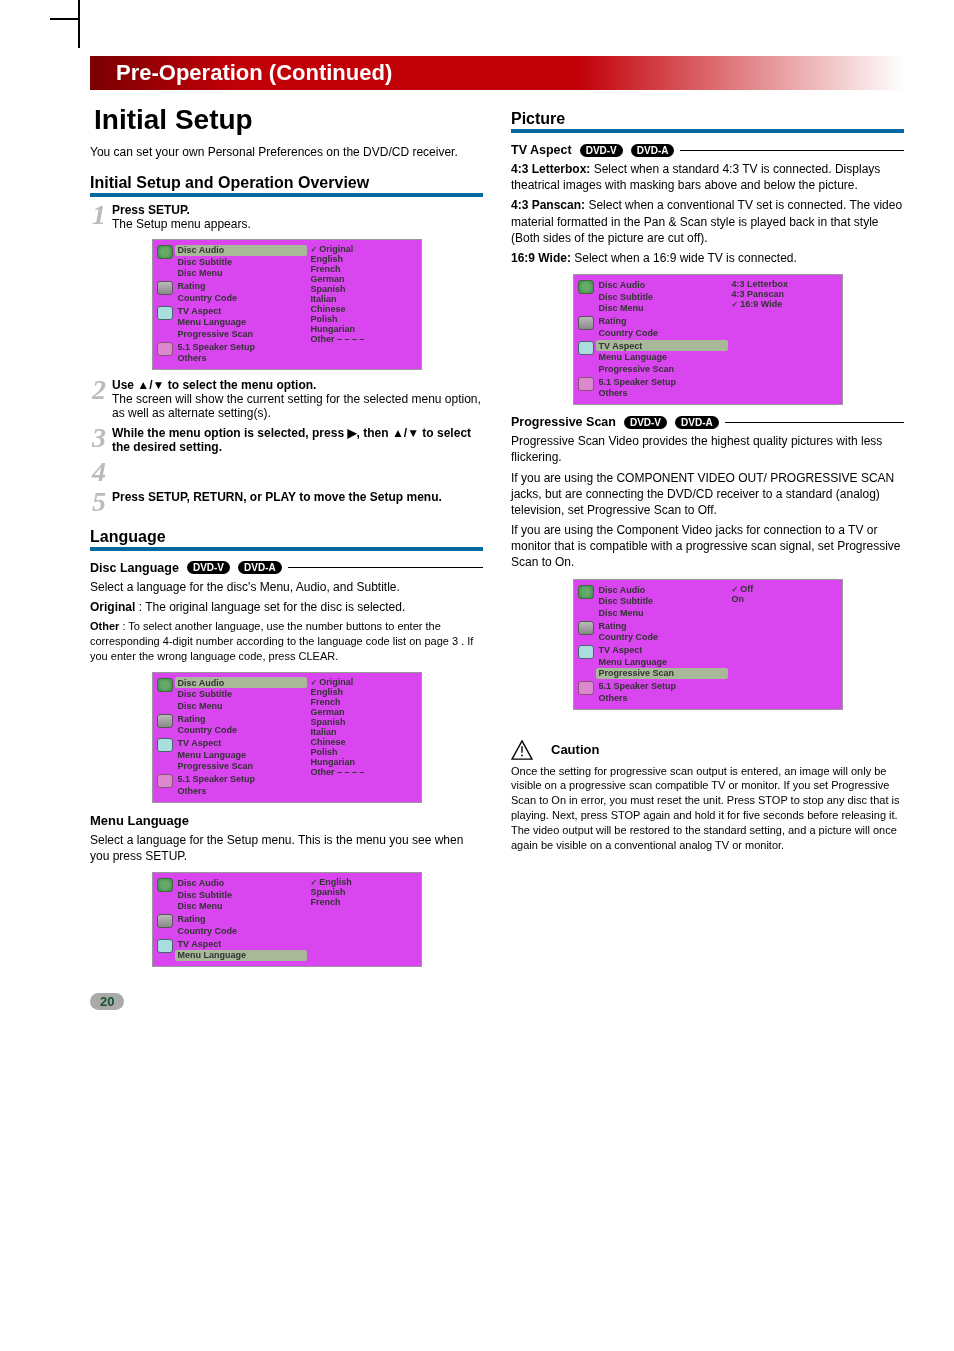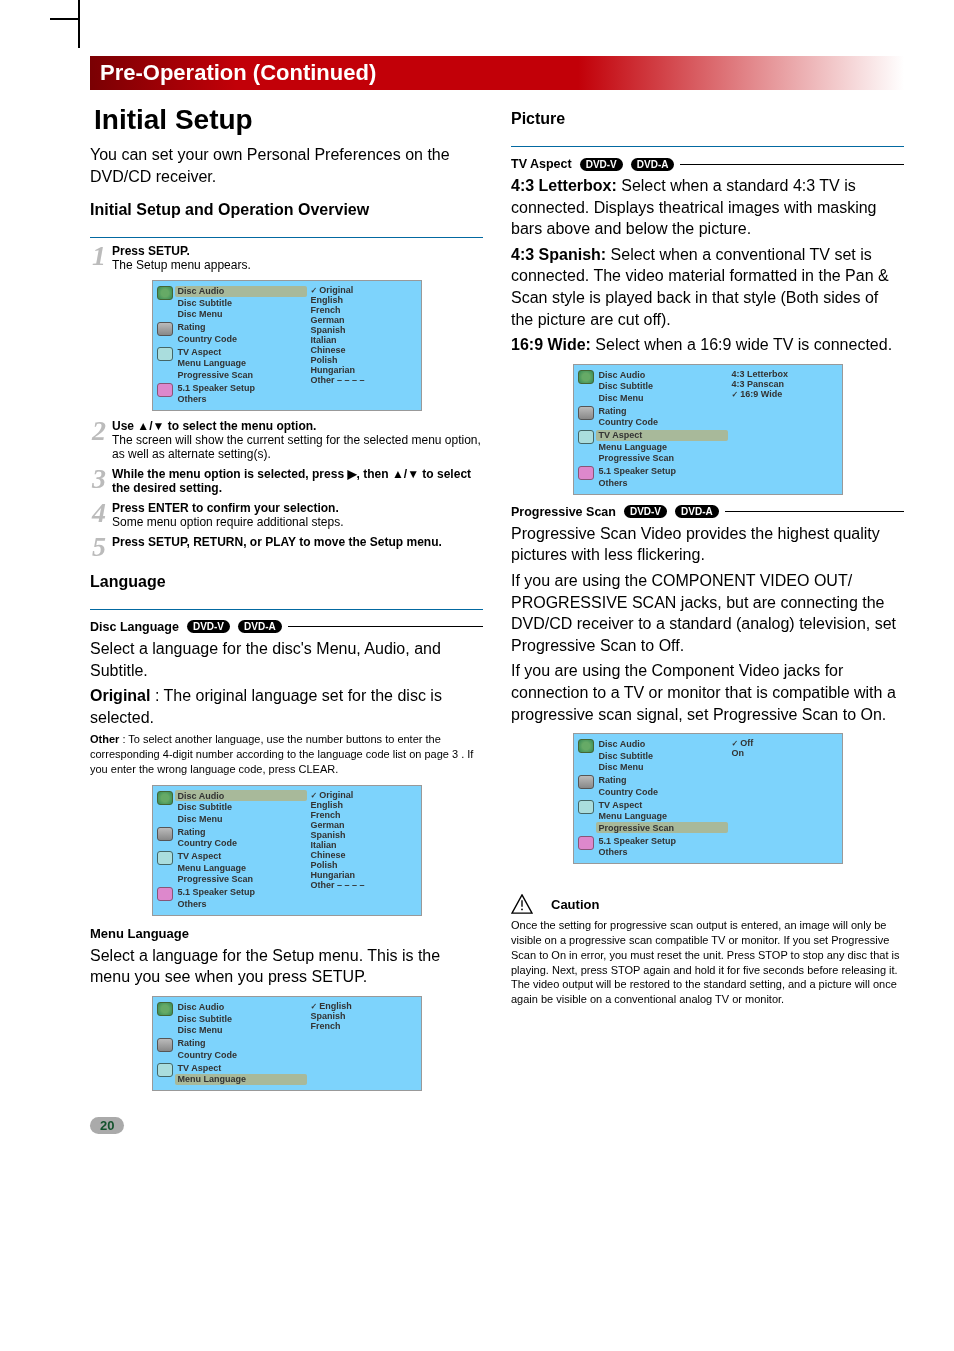--- a/index.html
+++ b/index.html
@@ -1,32 +1,32 @@
 <!DOCTYPE html>
 <html><head>
 <meta charset="utf-8">
 <style>
   body{margin:0;padding:0;font-family:Arial,Helvetica,sans-serif;font-size:12px;color:#000;background:#fff;width:954px}
   .page{position:relative;padding:30px 50px 30px 90px}
   .crop-top{position:absolute;left:50px;top:18px;width:30px;height:2px;background:#000}
   .crop-left{position:absolute;left:78px;top:0;width:2px;height:48px;background:#000}
-  .banner{color:#fff;font-size:22px;font-weight:bold;padding:4px 10px;margin:26px 0 14px;background:linear-gradient(to right,#7a0003 0%,#c20008 18%,#c20008 60%,#fff 100%)}
+  .banner{color:#fff;font-size:22px;font-weight:bold;padding:4px 26px;margin:26px 0 14px;background:linear-gradient(to right,#7a0003 0%,#c20008 18%,#c20008 60%,#fff 100%)}
   .cols{display:flex;gap:28px}
   .col{flex:1;min-width:0}
   h1{font-size:28px;margin:0 4px 8px;font-weight:bold}
-  h2{font-size:16px;margin:14px 0 4px;font-weight:bold;border-bottom:1px solid #0369a1;padding-bottom:18px;display:block}
+  h2{font-size:16px;margin:14px 0 4px;font-weight:bold;border-bottom:4px solid #0369a1;padding-bottom:1px;display:block}
   h3{font-size:13px;font-weight:bold;margin:10px 0 2px}
   .sub{font-size:12.5px;font-weight:bold;margin:10px 0 4px;display:flex;align-items:center;gap:6px}
   .sub .line{display:inline-block;border-bottom:1px solid #000;flex:1}
   .pill{display:inline-block;background:#000;color:#fff;border-radius:9px;font-size:10px;font-weight:bold;padding:1px 6px;vertical-align:middle;margin-left:2px}
-  p{margin:4px 0;font-size:16px;line-height:1.35}
+  p{margin:4px 0;font-size:12px;line-height:1.35}
   .step{display:flex;gap:4px;margin:6px 0}
   .step-num{font-size:28px;font-weight:bold;font-style:italic;color:#bbb;line-height:0.85;width:18px;flex-shrink:0;text-align:center;font-family:Georgia,serif}
   .step-txt b{font-weight:bold}
-  .osd{border:1px solid #999;background:#7dd3fc;width:260px;margin:8px auto;padding:4px;font-size:9px;font-weight:bold;color:#333}
+  .osd{border:1px solid #999;background:#d946ef;width:260px;margin:8px auto;padding:4px;font-size:9px;font-weight:bold;color:#333}
   .osd-row{display:flex}
   .osd-left{width:150px}
   .osd-right{width:105px;padding-left:4px;font-weight:bold}
   .osd-grp{display:flex;align-items:flex-start;margin-bottom:1px}
   .osd-ico{width:18px;flex-shrink:0}
   .osd-items{flex:1}
   .osd-items div{padding:0.5px 3px;margin:0.5px 0}
   .osd-hl{background:#a8b99a!important;border-radius:2px}
   .osd-chk::before{content:"✓";font-size:8px;margin-right:2px}
   .ico{display:inline-block;width:14px;height:12px;border-radius:3px;margin-top:1px}
@@ -115,21 +115,20 @@
       <div class="step">
         <div class="step-num">2</div>
         <div class="step-txt"><b class="arrow">Use ▲/▼ to select the menu option.</b><br><span>The screen will show the current setting for the selected menu option, as well as alternate setting(s).</span></div>
       </div>
       <div class="step">
         <div class="step-num">3</div>
         <div class="step-txt"><b class="arrow">While the menu option is selected, press ▶, then ▲/▼ to select the desired setting.</b></div>
       </div>
       <div class="step">
         <div class="step-num">4</div>
-        <div class="step-txt"><b>Press ENTER to confirm your selection.</b><br><span>Some menu option require additional steps.</span></div>
       </div>
       <div class="step">
         <div class="step-num">5</div>
         <div class="step-txt"><b>Press SETUP, RETURN, or PLAY to move the Setup menu.</b></div>
       </div>
 
       <h2>Language</h2>
 
       <div class="sub">
         <span>Disc Language</span>
@@ -231,21 +230,21 @@
     <div class="col">
       <h2 style="margin-top:6px">Picture</h2>
 
       <div class="sub">
         <span>TV Aspect</span>
         <span class="pill">DVD-V</span>
         <span class="pill">DVD-A</span>
         <span class="line"></span>
       </div>
       <p><b>4:3 Letterbox:</b><span> Select when a standard 4:3 TV is connected. Displays theatrical images with masking bars above and below the picture.</span></p>
-      <p><b>4:3 Spanish:</b><span> Select when a conventional TV set is connected. The video material formatted in the Pan &amp; Scan style is played back in that style (Both sides of the picture are cut off).</span></p>
+      <p><b>4:3 Panscan:</b><span> Select when a conventional TV set is connected. The video material formatted in the Pan &amp; Scan style is played back in that style (Both sides of the picture are cut off).</span></p>
       <p><b>16:9 Wide:</b><span> Select when a 16:9 wide TV is connected.</span></p>
 
       <div class="osd">
           <div class="osd-row">
             <div class="osd-left">
               <div class="osd-grp">
                 <div class="osd-ico"><span class="ico i-globe"></span></div>
                 <div class="osd-items">
                   <div>Disc Audio</div>
                   <div>Disc Subtitle</div>

